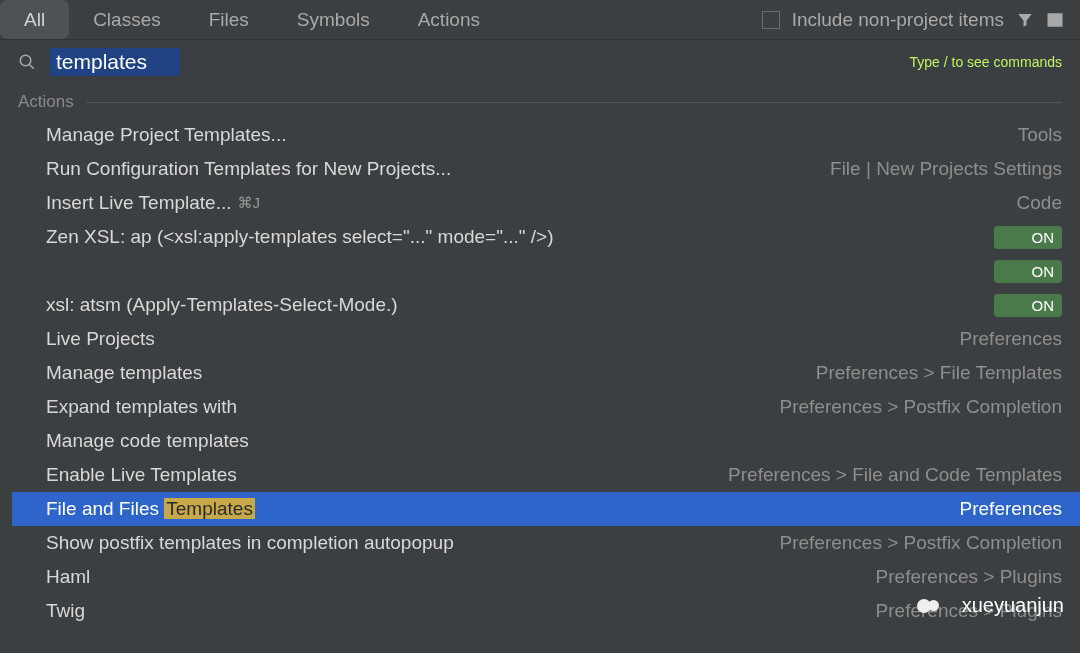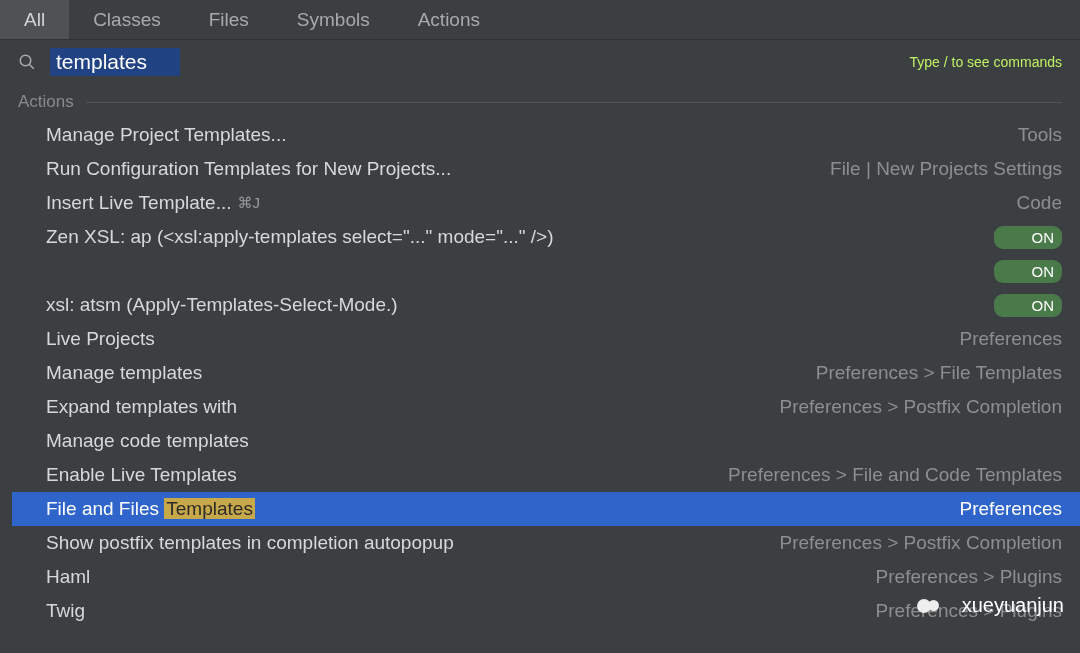--- a/index.html
+++ b/index.html
@@ -27,20 +27,21 @@
       height: 100%;
     }
     .tab {
       display: flex;
       align-items: center;
       padding: 8px 24px;
       font-size: 19px;
       color: #a9a9a9;
       cursor: pointer;
       height: 100%;
+      border-radius: 7px;
     }
     .tab.active {
       background: #4e5254;
       color: #d4d4d4;
     }
     .header-right {
       margin-left: auto;
       display: flex;
       align-items: center;
       gap: 12px;
@@ -141,21 +142,21 @@
     .right-text {
       color: #8e8e8e;
       font-size: 19px;
       white-space: nowrap;
     }
     .toggle {
       background: #4a7a4a;
       color: #ffffff;
       font-size: 15px;
       padding: 3px 8px 3px 14px;
-      border-radius: 9px;
+      border-radius: 4px;
       display: inline-flex;
       align-items: center;
       min-width: 68px;
       justify-content: flex-end;
       gap: 6px;
     }
     .highlight {
       background: #c8a94a;
       color: #2b2b2b;
       padding: 0 2px;
@@ -200,20 +201,31 @@
       </div>
     <div class="tab">
         <span>Files</span>
       </div>
     <div class="tab">
         <span>Symbols</span>
       </div>
     <div class="tab">
         <span>Actions</span>
       </div>
+  </div>
+  <div class="header-right">
+    <span class="checkbox"></span>
+    <span class="include-label">Include non-project items</span>
+    <svg class="icon-btn" viewBox="0 0 24 24">
+        <path d="M3 4h18l-7 9v6l-4 2v-8L3 4z"></path>
+      </svg>
+    <svg class="icon-btn" viewBox="0 0 24 24" fill="none" stroke="#a9a9a9" stroke-width="2">
+        <rect x="3" y="4" width="18" height="16"></rect>
+        <line x1="3" y1="8" x2="21" y2="8"></line>
+      </svg>
   </div>
 </div>
 
 <div class="search-row">
   <svg class="search-icon" viewBox="0 0 24 24" fill="none" stroke="#a9a9a9" stroke-width="2">
       <circle cx="10" cy="10" r="7"></circle>
       <line x1="21" y1="21" x2="15" y2="15"></line>
     </svg>
   <input class="search-input" value="templates" style="">
   <span class="search-hint">Type / to see commands</span>

